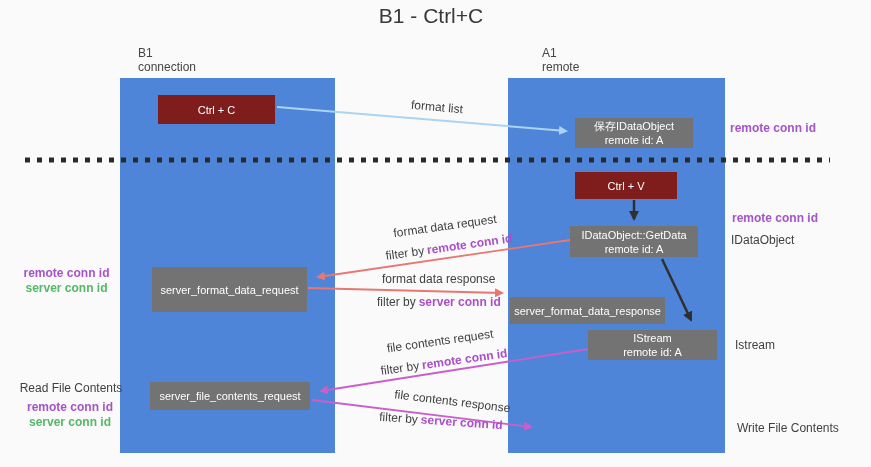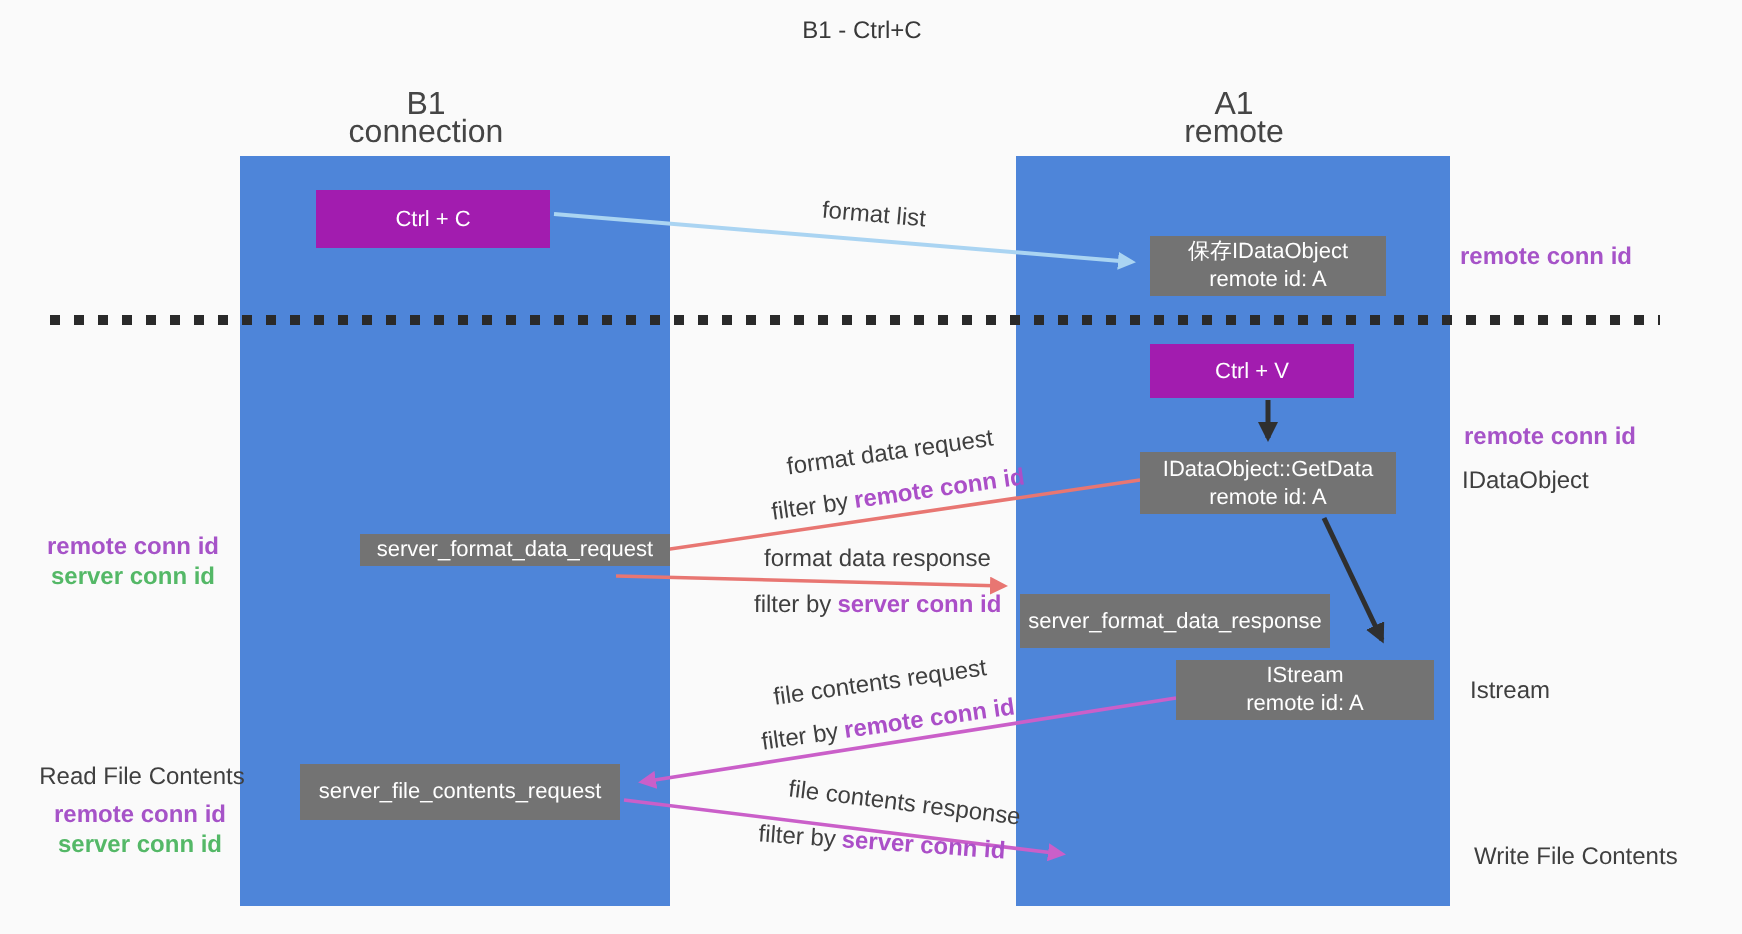--- a/index.html
+++ b/index.html
@@ -5,44 +5,44 @@
   html,body { margin:0; padding:0; background:#fafafa; }
   .canvas {
     position:relative; width:871px; height:467px; overflow:hidden;
     background:#fafafa;
     font-family:"Liberation Sans", sans-serif;
     color:#3f3f3f;
   }
   .abs { position:absolute; }
 
   .title-block { left:281px; top:6px; width:300px; text-align:center;
-    font-size:12px; line-height:19px; color:#383838; z-index:4; }
-
-  .col-header { width:150px; text-align:center; font-size:16px; line-height:14px;
+    font-size:21px; line-height:19px; color:#383838; z-index:4; }
+
+  .col-header { width:150px; font-size:12px; line-height:14px;
     color:#454545; z-index:4; }
   .col-header.left  { left:138px; top:46px; }
   .col-header.right { left:542px; top:46px; }
 
   .column { top:78px; height:375px; background:#4e85d9; z-index:1; }
   .column.left  { left:120px; width:215px; }
   .column.right { left:508px; width:217px; }
 
   svg.arrows { left:0; top:0; z-index:2; pointer-events:none; }
 
   .node { z-index:3; display:flex; flex-direction:column; align-items:center;
     justify-content:center; text-align:center; color:#ffffff; font-size:11px;
     line-height:14px; }
-  .node.green  { background:#a21caf; }
+  .node.green  { background:#7f1d1d; }
   .node.orange { background:#737373; }
 
   .n-ctrl-c   { left:158px; top:95px;  width:117px; height:29px; }
   .n-save     { left:575px; top:118px; width:118px; height:30px; }
   .n-ctrl-v   { left:575px; top:172px; width:102px; height:27px; }
   .n-getdata  { left:570px; top:226px; width:128px; height:31px; }
-  .n-fmt-req  { left:152px; top:267px; width:155px; height:16px;margin-left:28px; }
+  .n-fmt-req  { left:152px; top:267px; width:155px; height:45px; }
   .n-fmt-resp { left:510px; top:281px; width:155px; height:27px;margin-top:16px; }
   .n-istream  { left:588px; top:330px; width:129px; height:30px; }
   .n-file-req { left:150px; top:382px; width:160px; height:28px; }
   .n-file-resp{ left:545px; top:415px; width:160px; height:28px; }
 
   .side-label { z-index:3; font-size:12px; line-height:15px; color:#3f3f3f; }
   .bold-purple { color:#a653c8; font-weight:bold; }
   .bold-green  { color:#54b867; font-weight:bold; }
 
   .sl-remote-top  { left:730px; top:121px; }

